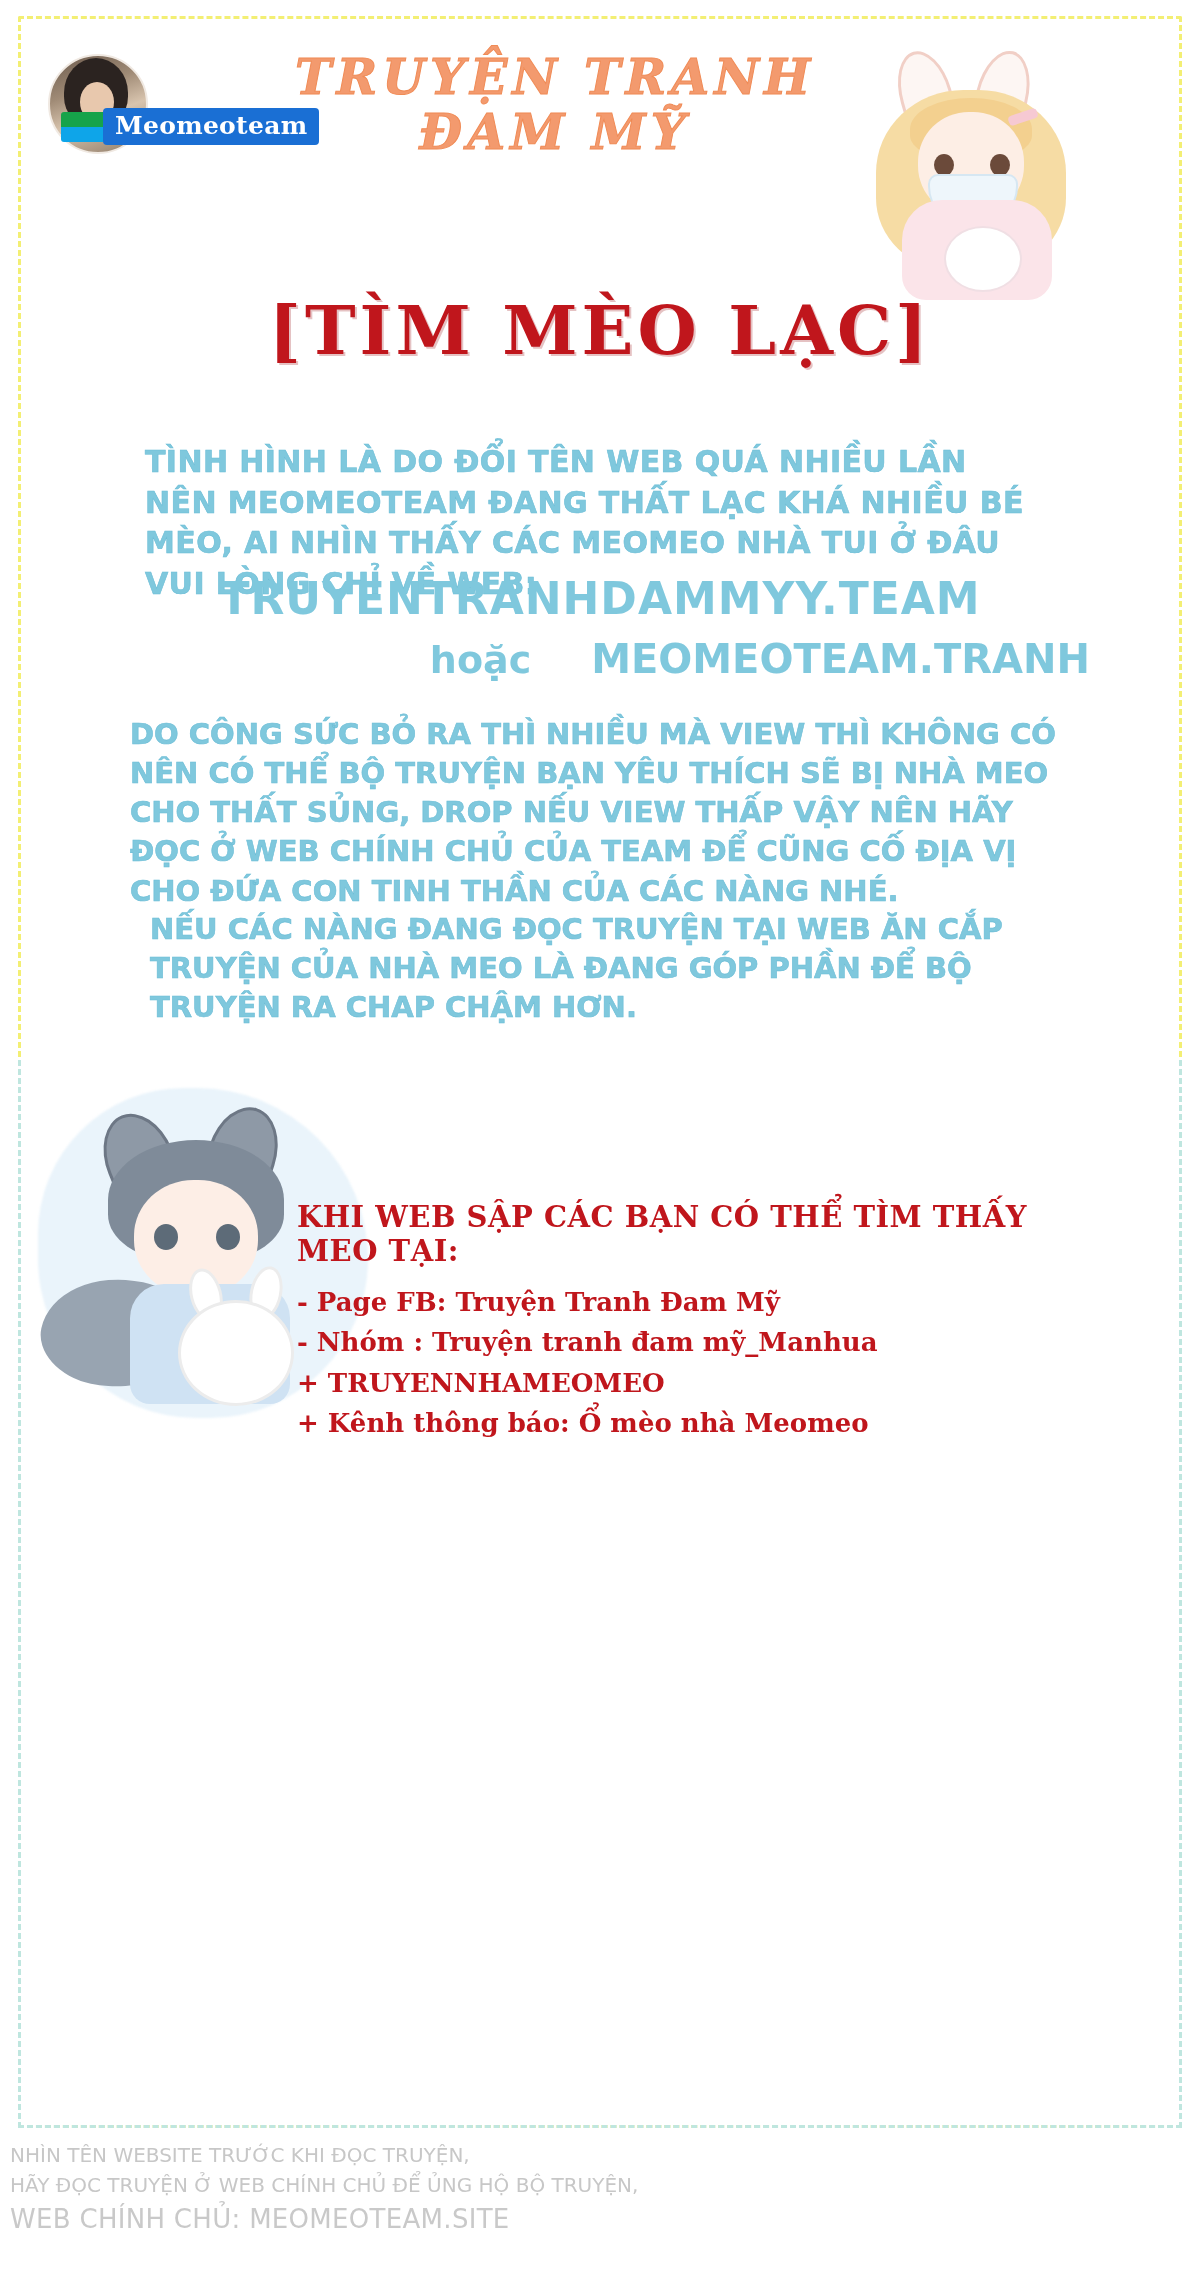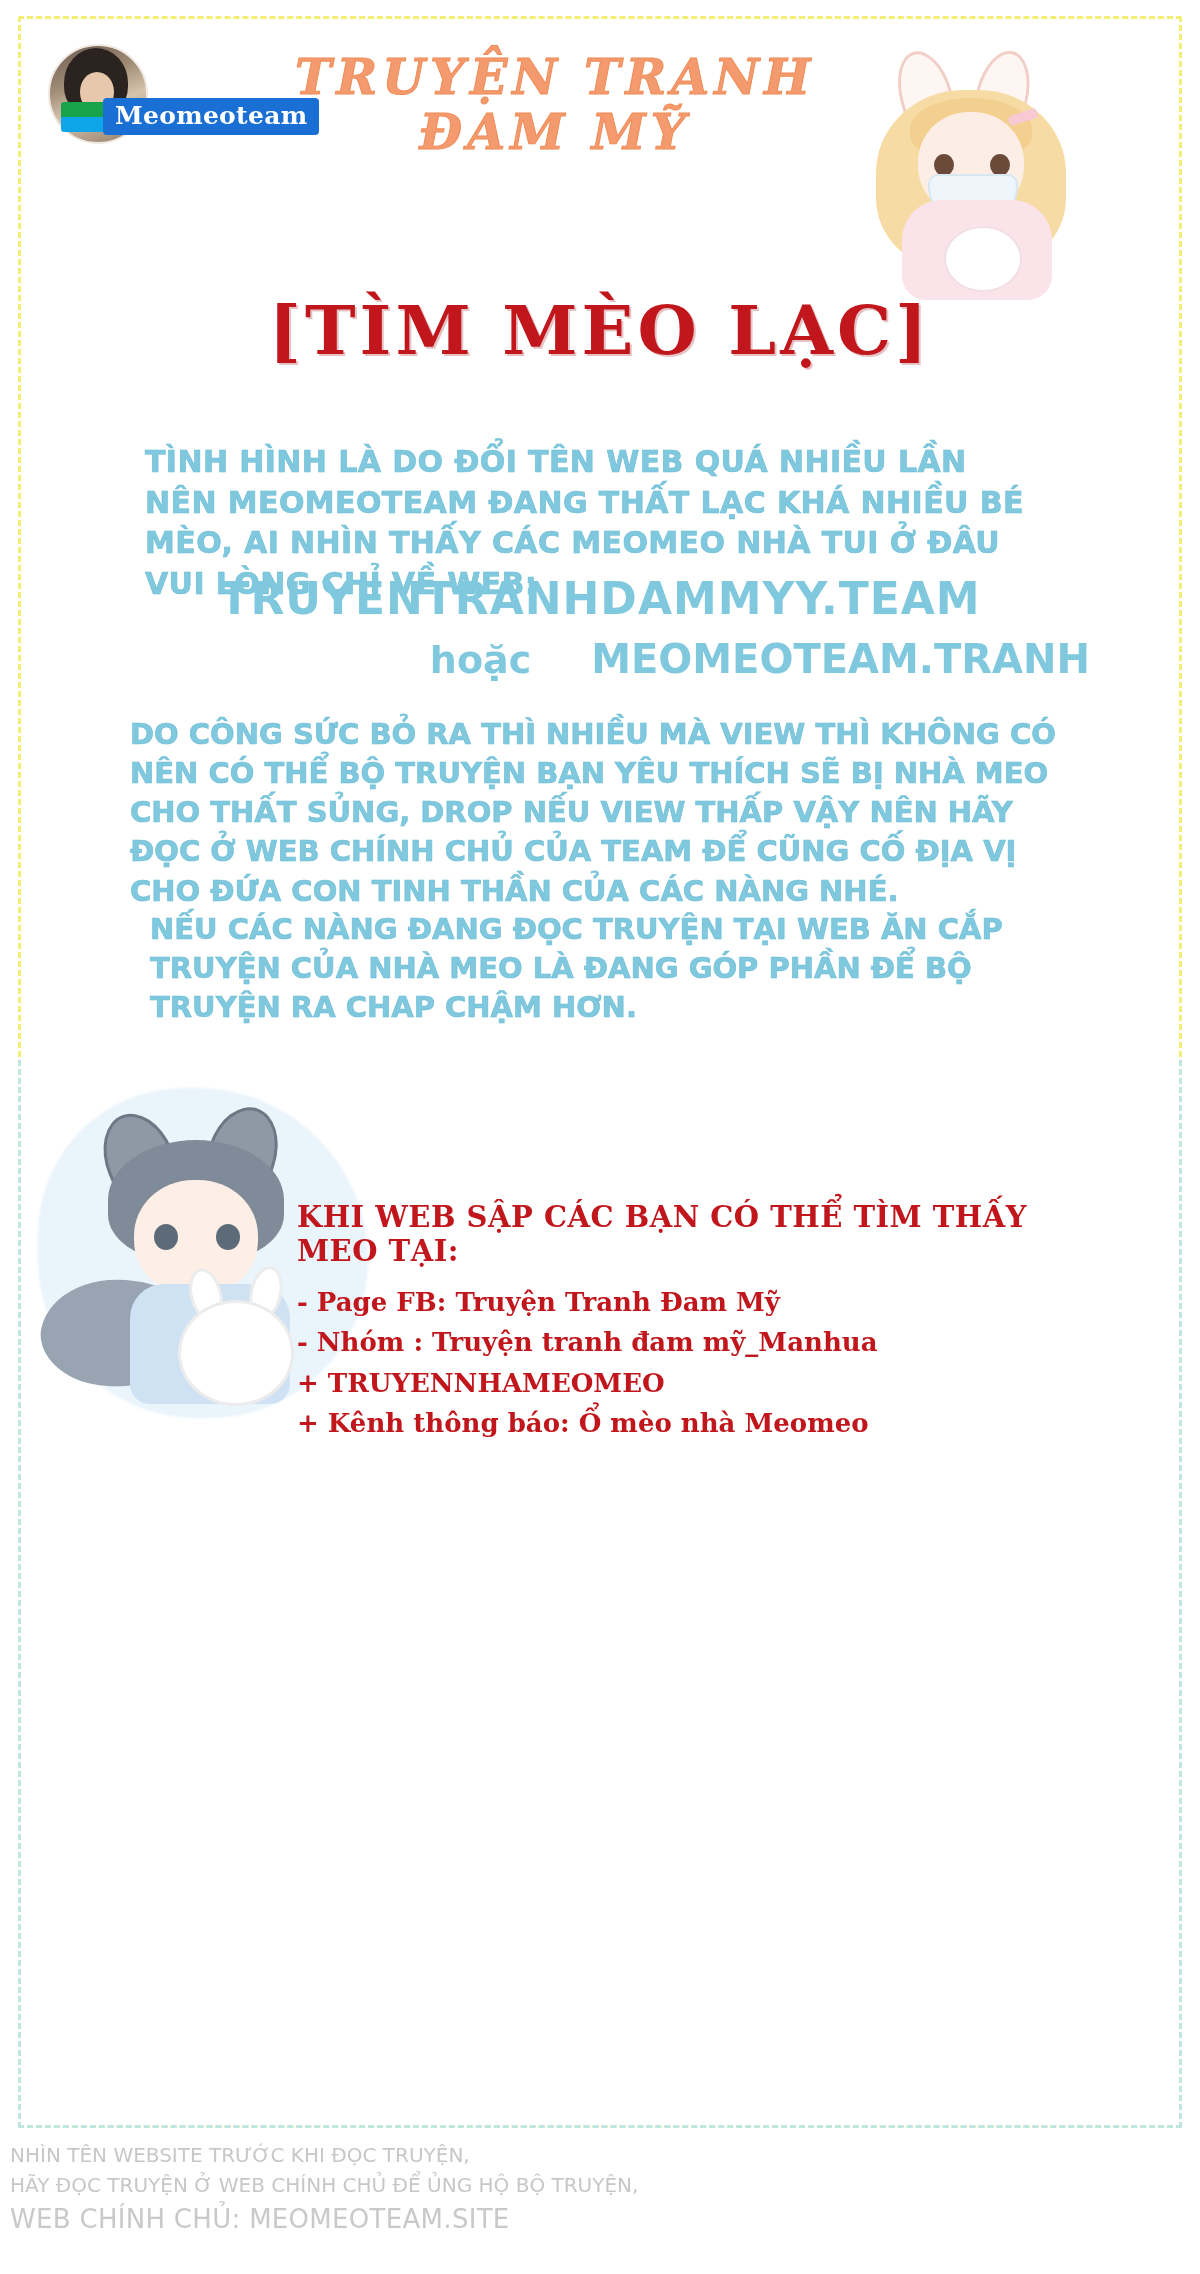--- a/index.html
+++ b/index.html
@@ -42,21 +42,21 @@
   }
 
   
   .header {
     position: absolute;
     left: 40px; top: 34px;
     width: 1110px; height: 230px;
   }
   .logo-badge {
     position: absolute;
-    left: 8px; top: 10px;
+    left: 8px; top: 20px;
     width: 250px; height: 102px;
   }
   .logo-photo {
     position: absolute;
     left: 0; top: 0;
     width: 96px; height: 96px;
     border-radius: 50%;
     overflow: hidden;
     background: linear-gradient(160deg,#6b5a4d 0%, #a08b76 35%, #d8c4ae 60%, #8d7a66 100%);
     border: 2px solid #f0e9e2;

